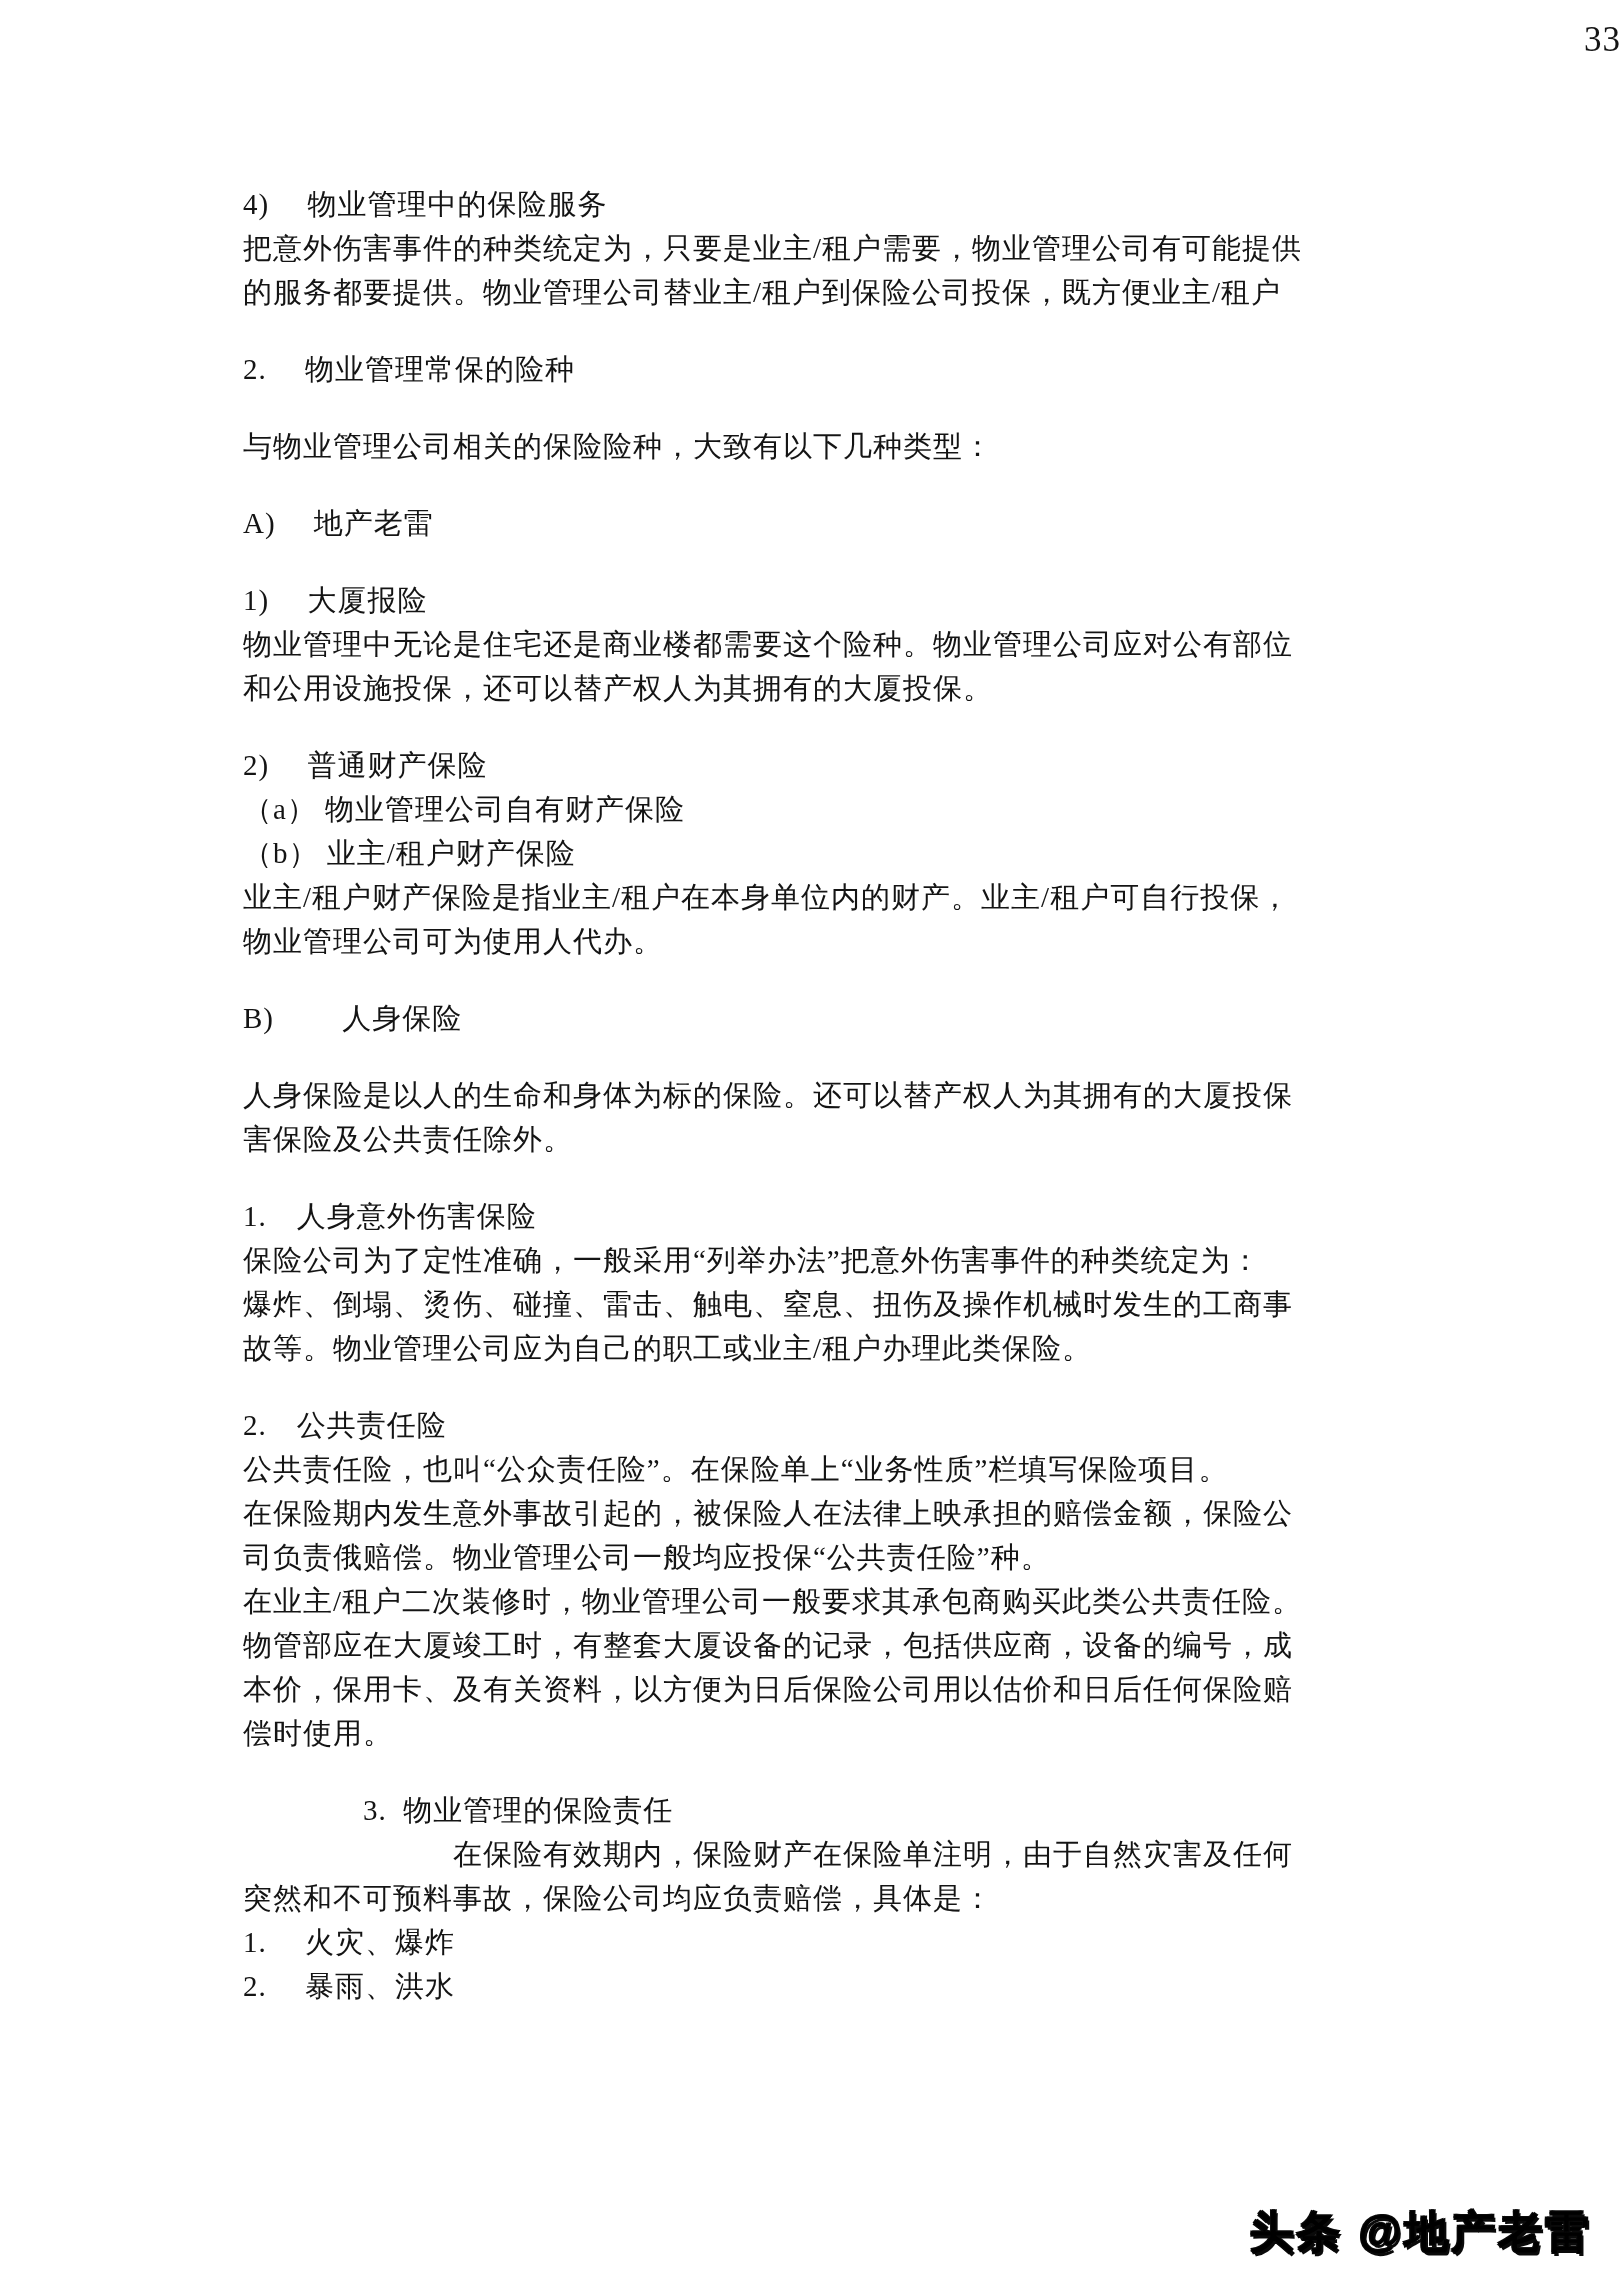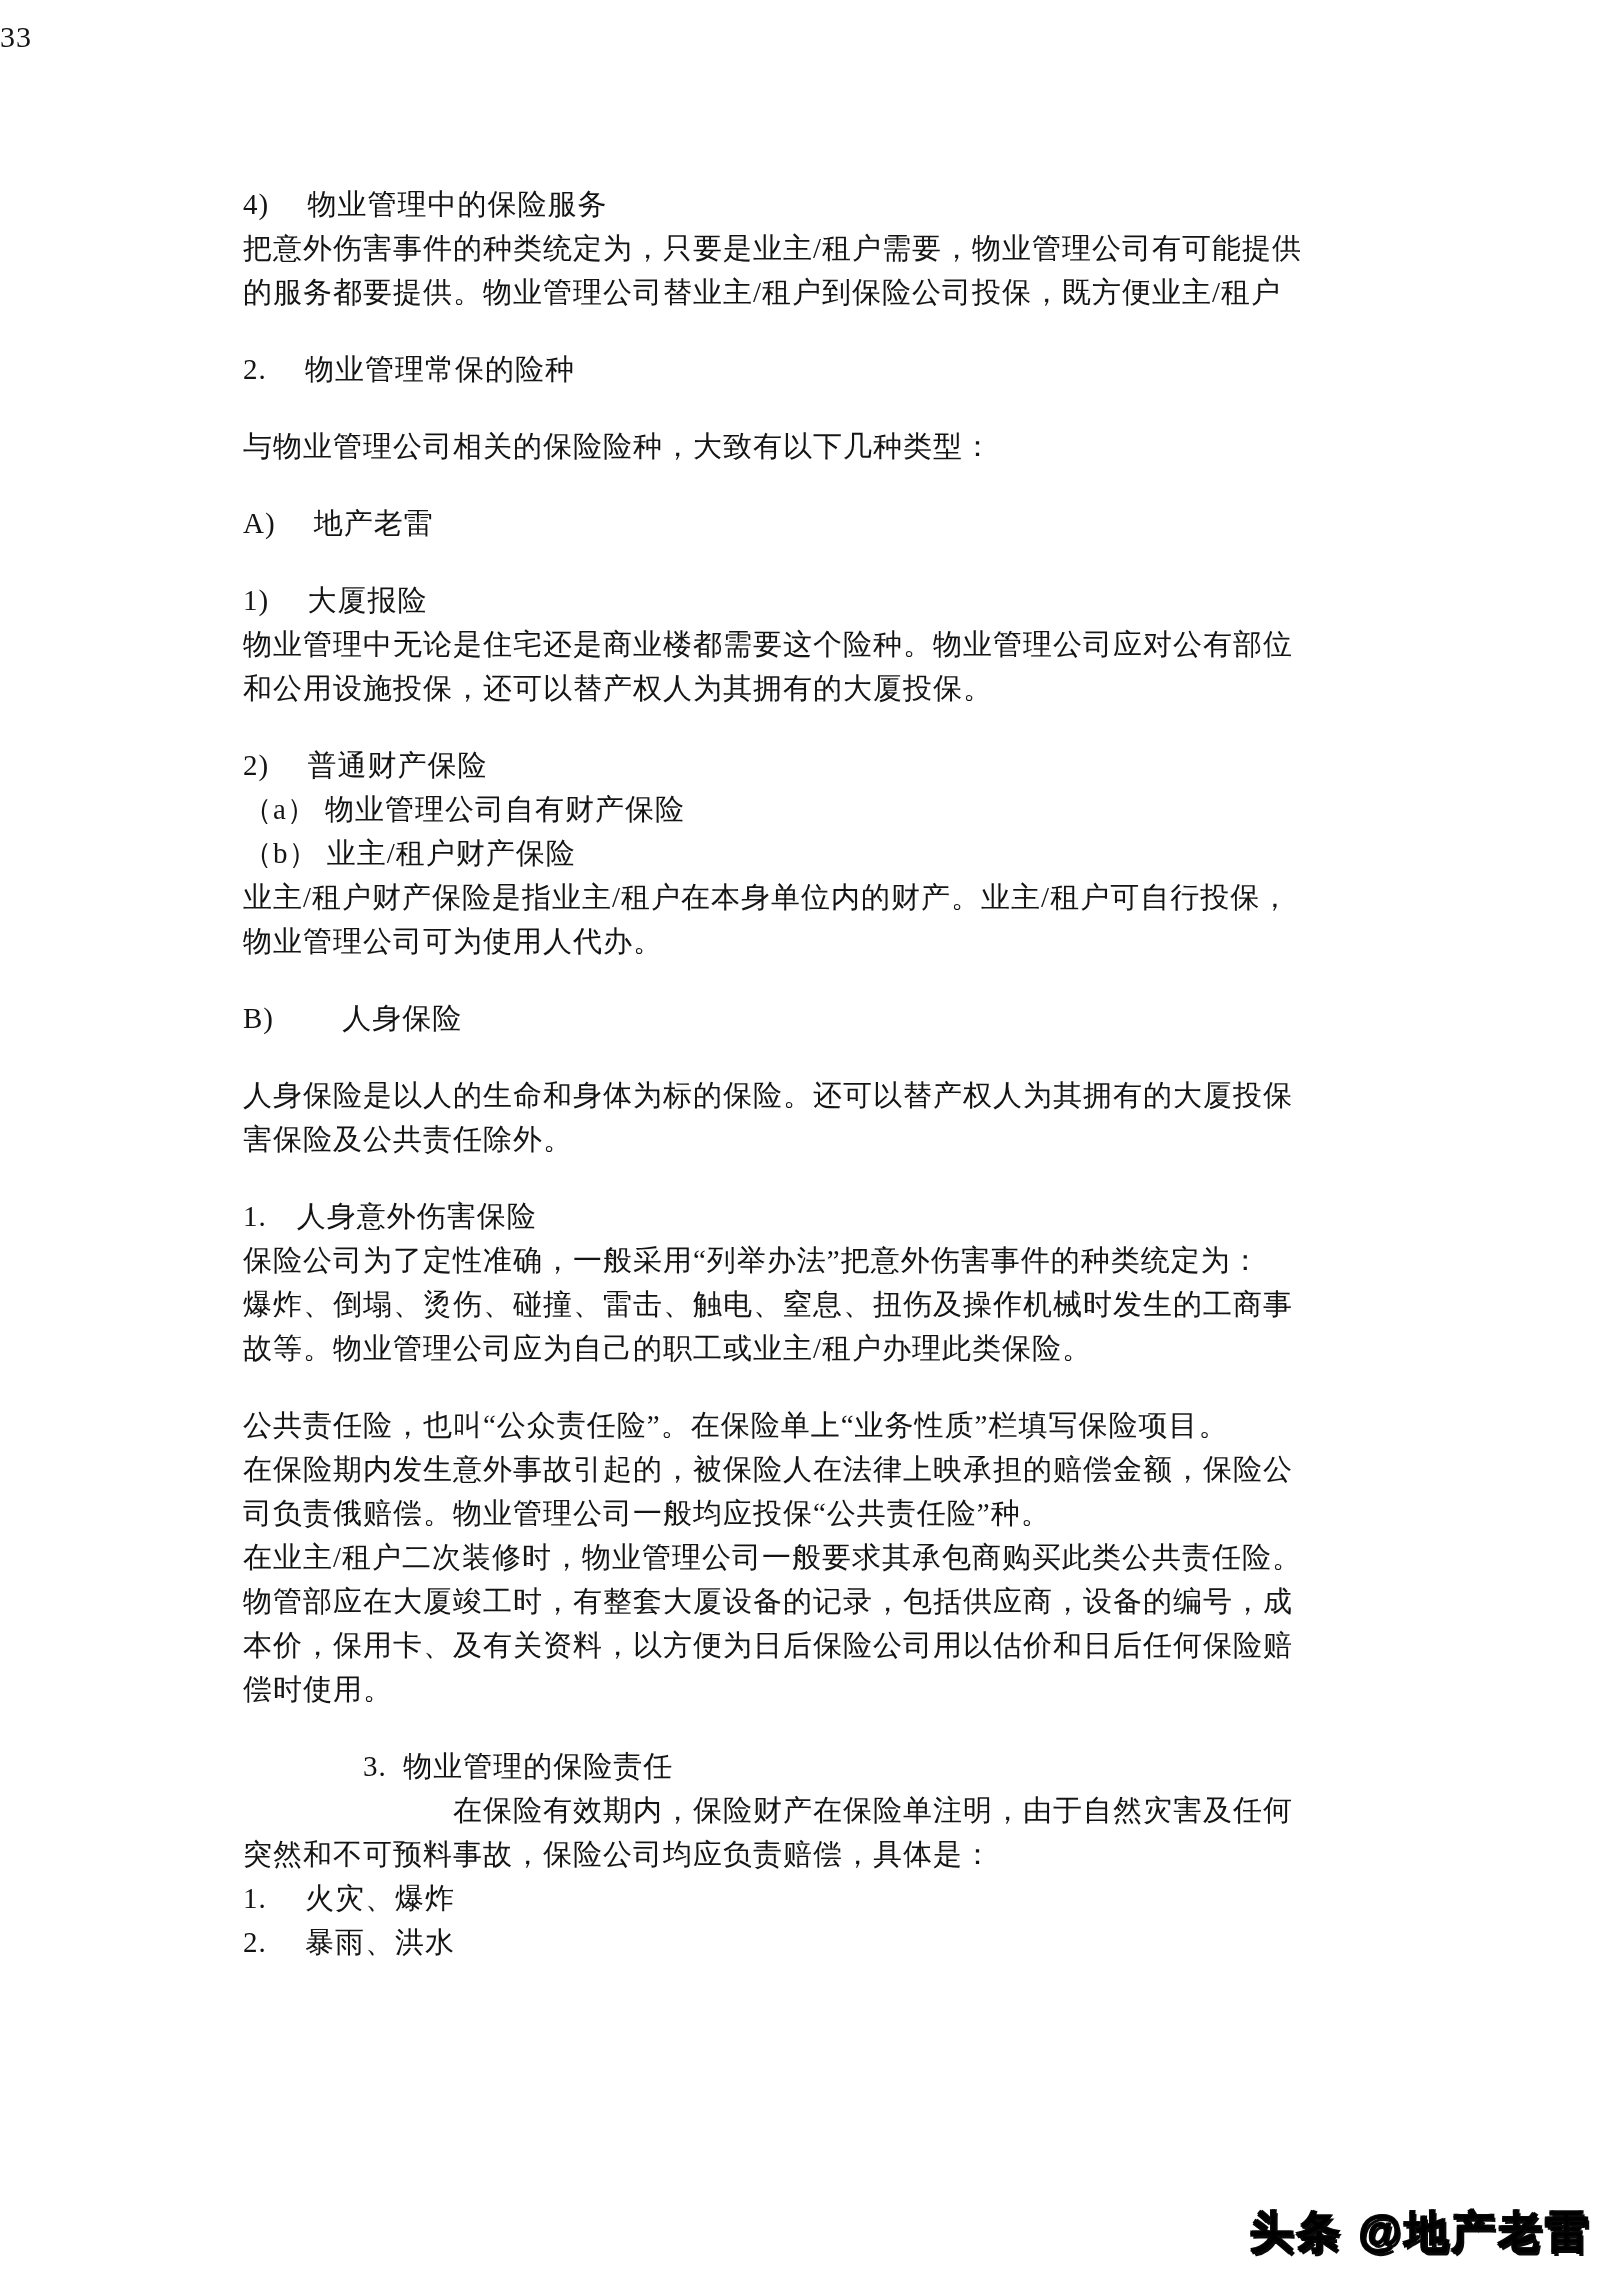--- a/index.html
+++ b/index.html
@@ -27,22 +27,22 @@
   }
   .line {
     font-size: 29px;
     line-height: 44px;
     letter-spacing: 1px;
     white-space: pre-wrap;
     min-height: 44px;
   }
   .page-number {
     margin-top: 19.6px;
-    text-align: left;
-    font-size: 30px;
+    text-align: right;
+    font-size: 35px;
     letter-spacing: 1px;
   }
   .watermark {
     position: absolute;
     right: 29px;
     bottom: 31px;
     font-family: "Liberation Sans", "DejaVu Sans", sans-serif;
     font-weight: bold;
     font-size: 44px;
     letter-spacing: 2.9px;
@@ -94,20 +94,21 @@
         <div class="line">人身保险是以人的生命和身体为标的保险。还可以替产权人为其拥有的大厦投保</div>
         <div class="line">害保险及公共责任除外。</div>
       </div>
       <div class="group">
         <div class="line">1.　人身意外伤害保险</div>
         <div class="line">保险公司为了定性准确，一般采用“列举办法”把意外伤害事件的种类统定为：</div>
         <div class="line">爆炸、倒塌、烫伤、碰撞、雷击、触电、窒息、扭伤及操作机械时发生的工商事</div>
         <div class="line">故等。物业管理公司应为自己的职工或业主/租户办理此类保险。</div>
       </div>
       <div class="group">
+        <div class="line">2.　公共责任险</div>
         <div class="line">公共责任险，也叫“公众责任险”。在保险单上“业务性质”栏填写保险项目。</div>
         <div class="line">在保险期内发生意外事故引起的，被保险人在法律上映承担的赔偿金额，保险公</div>
         <div class="line">司负责俄赔偿。物业管理公司一般均应投保“公共责任险”种。</div>
         <div class="line">在业主/租户二次装修时，物业管理公司一般要求其承包商购买此类公共责任险。</div>
         <div class="line">物管部应在大厦竣工时，有整套大厦设备的记录，包括供应商，设备的编号，成</div>
         <div class="line">本价，保用卡、及有关资料，以方便为日后保险公司用以估价和日后任何保险赔</div>
         <div class="line">偿时使用。</div>
       </div>
       <div class="group">
         <div class="line">　　　　3.  物业管理的保险责任</div>

